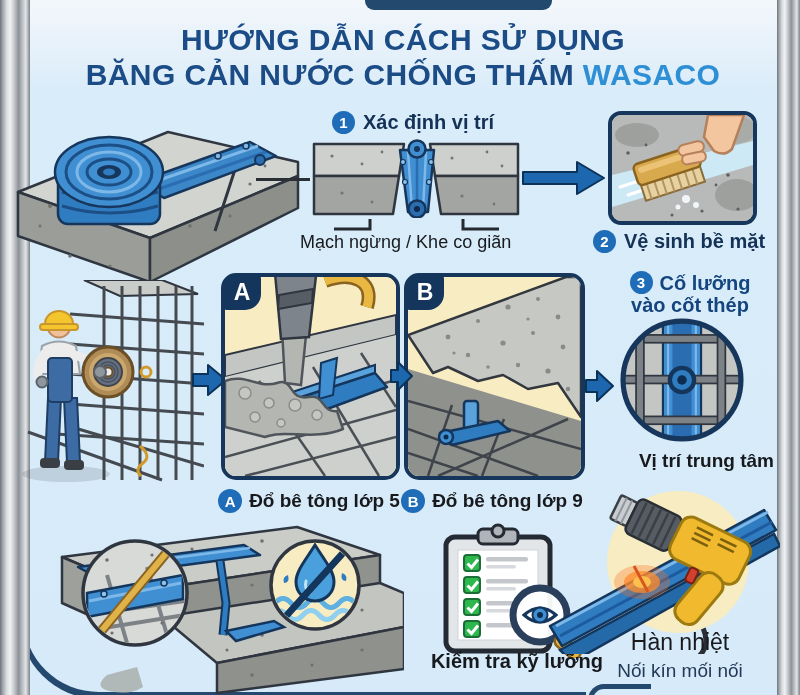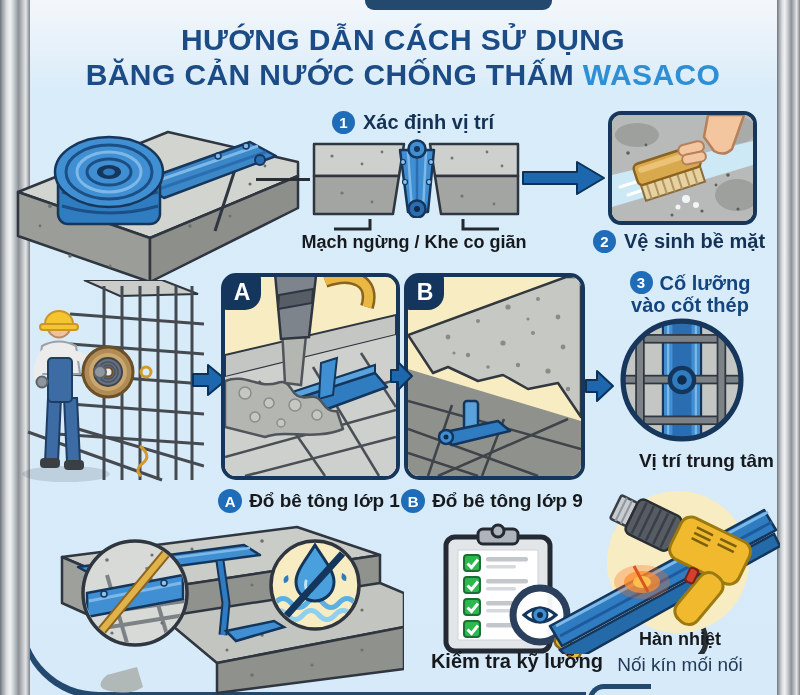--- a/index.html
+++ b/index.html
@@ -25,21 +25,21 @@
   .title{position:absolute;left:40px;top:22px;width:726px;text-align:center;
     color:#1b4c86;font-weight:800;font-size:30px;line-height:35px;letter-spacing:.4px;}
   .title .brand{color:#2e8fd5;}
 
   .num-badge{display:inline-flex;align-items:center;justify-content:center;flex:0 0 auto;
     width:23px;height:23px;border-radius:50%;background:#1f6db8;color:#fff;
     font-weight:bold;font-size:15px;line-height:1;}
   .step-head{display:flex;align-items:center;gap:8px;justify-content:center;
     color:#143156;font-weight:bold;font-size:20px;}
   .black-label{color:#17191c;font-weight:bold;font-size:19px;text-align:right;}
-  .caption{color:#17191d;font-weight:700;font-size:18px;text-align:center;}
+  .caption{color:#17191d;font-weight:400;font-size:18px;text-align:left;}
 
   .card{position:absolute;border:4px solid #16365c;border-radius:15px;overflow:hidden;background:#f7ecc2;}
   .corner-badge{position:absolute;width:38px;height:35px;background:#14365c;color:#fff;
     font-weight:800;font-size:23px;display:flex;align-items:center;justify-content:center;
     border-radius:10px 4px 16px 4px;z-index:5;}
   .pour-label{position:absolute;display:flex;align-items:center;gap:7px;justify-content:center;}
   .pour-label .num-badge{width:24px;height:24px;font-size:15px;}
 
   .circle3{position:absolute;left:617px;top:315px;width:130px;height:130px;}
   .connector{position:absolute;background:#2a2f36;}
@@ -267,21 +267,21 @@
       <polygon points="56,34 84,28 76,108 60,106" fill="#b4b6b2" stroke="#50555b" stroke-width="2.5"></polygon>
       <polygon points="50,-4 92,-10 84,60 56,62" fill="#7e848b" stroke="#2f3640" stroke-width="2.5"></polygon>
       <polygon points="54,18 88,12 87,26 53,32" fill="#575d64" stroke="#2f3640" stroke-width="2"></polygon>
       <path d="M100,4 C128,-6 150,4 142,30" fill="none" stroke="#8a6320" stroke-width="14"></path>
       <path d="M100,4 C128,-6 150,4 142,30" fill="none" stroke="#e9b843" stroke-width="9"></path>
     </svg>
   </div>
   <div class="corner-badge" style="left:223px;top:275px;">A</div>
   <div class="pour-label" style="left:218px;top:489px;width:182px;">
     <span class="num-badge">A</span>
-    <span class="black-label">Đổ bê tông lớp 1</span>
+    <span class="black-label">Đổ bê tông lớp 5</span>
   </div>
 
   <div class="abs" style="left:390px;top:360px;z-index:6;">
     <svg width="24" height="32" viewBox="0 0 24 32">
       <polygon points="1,10 8,10 8,2 22,16 8,30 8,22 1,22" fill="#1c67ae" stroke="#0d3258" stroke-width="2" stroke-linejoin="round"></polygon>
     </svg>
   </div>
 
   <div class="card" style="left:404px;top:273px;width:173px;height:199px;">
     <svg width="173" height="199" viewBox="0 0 173 199">
@@ -521,17 +521,17 @@
             <line x1="166" y1="52" x2="184" y2="52"></line>
             <line x1="166" y1="58" x2="184" y2="58"></line>
           </g>
         <rect x="160" y="86" width="26" height="58" rx="11" transform="rotate(14 173 115)" fill="#f0b92e" stroke="#9c7a10" stroke-width="3"></rect>
         <rect x="152" y="90" width="9" height="15" rx="3" fill="#d2402e" stroke="#7a1f14" stroke-width="2"></rect>
         <path d="M190,140 q16,14 6,32" fill="none" stroke="#2a2f36" stroke-width="5"></path>
       </g>
     </svg>
   </div>
   <div class="abs" style="left:596px;top:629px;width:168px;text-align:center;">
-    <div style="color:#17191c;font-weight:700;font-size:18px;">Hàn nhiệt</div>
+    <div style="color:#17191c;font-weight:400;font-size:23px;">Hàn nhiệt</div>
     <div style="color:#223a57;font-weight:500;font-size:19px;margin-top:4px;">Nối kín mối nối</div>
   </div>
 
 </div>
 
 </body></html>

